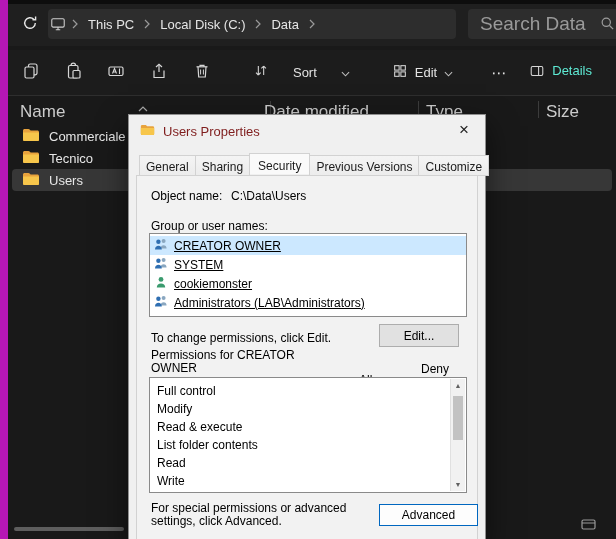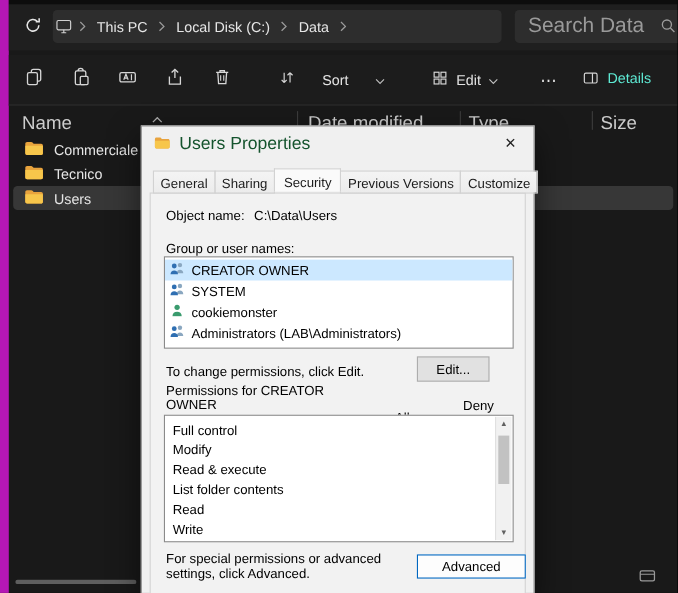--- a/index.html
+++ b/index.html
@@ -41,32 +41,32 @@
   .filerow { display:flex; align-items:center; height:22px; padding-left:10px; gap:9px; color:#e6e6e6; font-size:13px; margin:0 4px; border-radius:4px; cursor:pointer; }
   .filerow.selected { background:#373737; }
 
   
   .hscroll-thumb { position:absolute; left:14px; bottom:8px; width:110px; height:4px; border-radius:2px; background:#5e5e5e; }
   .status-icon { position:absolute; right:20px; bottom:4px; cursor:pointer; }
 
   
   .dialog { position:absolute; left:128px; top:114px; width:358px; height:426px; background:#f0f0f0; border:1px solid #8f8f8f; box-shadow:0 12px 28px rgba(0,0,0,.55); z-index:10; color:#000; font-size:12px; }
   .dlg-titlebar { position:absolute; left:0; top:0; right:0; height:32px; display:flex; align-items:center; padding-left:11px; gap:8px; }
-  .dlg-title { font-size:16px; color:#14532d; }
+  .dlg-title { font-size:13px; color:#7f1d1d; }
   .dlg-close { position:absolute; top:0; right:0; width:42px; height:30px; display:flex; align-items:center; justify-content:center; font-size:17px; color:#222; cursor:pointer; }
 
   .tabs { position:absolute; left:10px; top:40px; height:21px; display:flex; z-index:3; }
   .tab { padding:4px 6px 3px; font-size:12px; border:1px solid #d2d2d2; background:linear-gradient(#f4f4f4,#ececec); margin-right:-1px; white-space:nowrap; cursor:pointer; color:#1b1b1b; }
   .tab.active { position:relative; top:-2px; padding:5px 8px 6px; background:#fafafa; border-bottom:none; z-index:4; }
   .tab-panel { position:absolute; left:7px; right:7px; top:60px; bottom:-2px; background:#f2f2f2; border:1px solid #d2d2d2; }
 
   .dlg-label { position:absolute; color:#000; }
 
   .listbox { position:absolute; background:#fff; border:1px solid #8a8a8a; overflow:hidden; }
-  .user-row { display:flex; align-items:center; gap:6px; height:19px; padding-left:4px; font-size:12px; cursor:pointer; }
+  .user-row { display:flex; align-items:center; gap:6px; height:19px; padding-left:4px; font-size:12px; cursor:pointer;text-decoration:underline; }
   .user-row.selected { background:#cce8ff; }
 
   .btn { position:absolute; display:flex; align-items:center; justify-content:center; font-size:12px; background:#e1e1e1; border:1px solid #adadad; cursor:pointer; color:#000; }
   .btn.accent { background:#fdfdfd; border:1px solid #0067c0; }
 
   .perm-row { height:18px; display:flex; align-items:center; padding-left:7px; font-size:12px; cursor:default; }
 
   .vscroll { position:absolute; top:1px; bottom:1px; right:1px; width:15px; background:#f1f1f1; border-left:1px solid #e0e0e0; }
   .vscroll .arrow { position:absolute; left:0; width:14px; text-align:center; font-size:7px; color:#606060; }
   .vscroll .thumb { position:absolute; left:2px; right:2px; top:17px; height:44px; background:#c2c2c2; cursor:pointer; }
@@ -205,21 +205,21 @@
       <span>Details</span>
     </div>
   </div>
 
   <div class="colheaders">
     <span class="hdr" style="left:12px;">Name</span>
     <span class="hdr" style="left:130px; top:0;"><svg width="10" height="6" viewBox="0 0 10 6">
           <polyline points="1,5 5,1 9,5" fill="none" stroke="#aaaaaa" stroke-width="1.2"></polyline>
         </svg></span>
     <span class="col-sep" style="left:262px;"></span>
-    <span class="hdr" style="left:272px;">Date modified</span>
+    <span class="hdr" style="left:256px;">Date modified</span>
     <span class="col-sep" style="left:410px;"></span>
     <span class="hdr" style="left:418px;">Type</span>
     <span class="col-sep" style="left:530px;"></span>
     <span class="hdr" style="left:538px;">Size</span>
   </div>
 
   <div class="filelist">
     <div class="filerow">
       <span><svg width="18" height="14" viewBox="0 0 18 14">
             <path d="M1 2.6c0-.9.7-1.6 1.6-1.6h3.8c.5 0 .9.2 1.2.5l1 1.1h6.8c.9 0 1.6.7 1.6 1.6v7.2c0 .9-.7 1.6-1.6 1.6H2.6A1.6 1.6 0 0 1 1 11.4z" fill="#e8a33d"></path>
@@ -310,21 +310,21 @@
               <circle cx="9.6" cy="3" r="2" fill="#8aa7c0"></circle>
               <path d="M6.6 10.5c0-2.1 1.3-3.3 3-3.3s3 1.2 3 3.3z" fill="#8aa7c0"></path>
               <circle cx="4.4" cy="3.8" r="2.2" fill="#2f6fb2"></circle>
               <path d="M1 11.4c0-2.3 1.5-3.6 3.4-3.6s3.4 1.3 3.4 3.6z" fill="#2f6fb2"></path>
             </svg></span>
         <span>Administrators (LAB\Administrators)</span>
       </div>
     </div>
 
     <span class="dlg-label" style="left:22px; top:216px;">To change permissions, click Edit.</span>
-    <div class="btn" style="left:250px; top:209px; width:66px; height:23px;">Edit...</div>
+    <div class="btn" style="left:250px; top:209px; width:80px; height:23px;">Edit...</div>
 
     <span class="dlg-label" style="left:22px; top:234px; width:160px; line-height:13px;">Permissions for CREATOR OWNER</span>
     <span class="dlg-label" style="left:230px; top:258px;">Allow</span>
     <span class="dlg-label" style="left:292px; top:247px;">Deny</span>
 
     <div class="listbox" style="left:20px; top:262px; width:318px; height:116px; padding-top:4px;">
       <div class="perm-row">
           <span>Full control</span>
         </div>
       <div class="perm-row">

